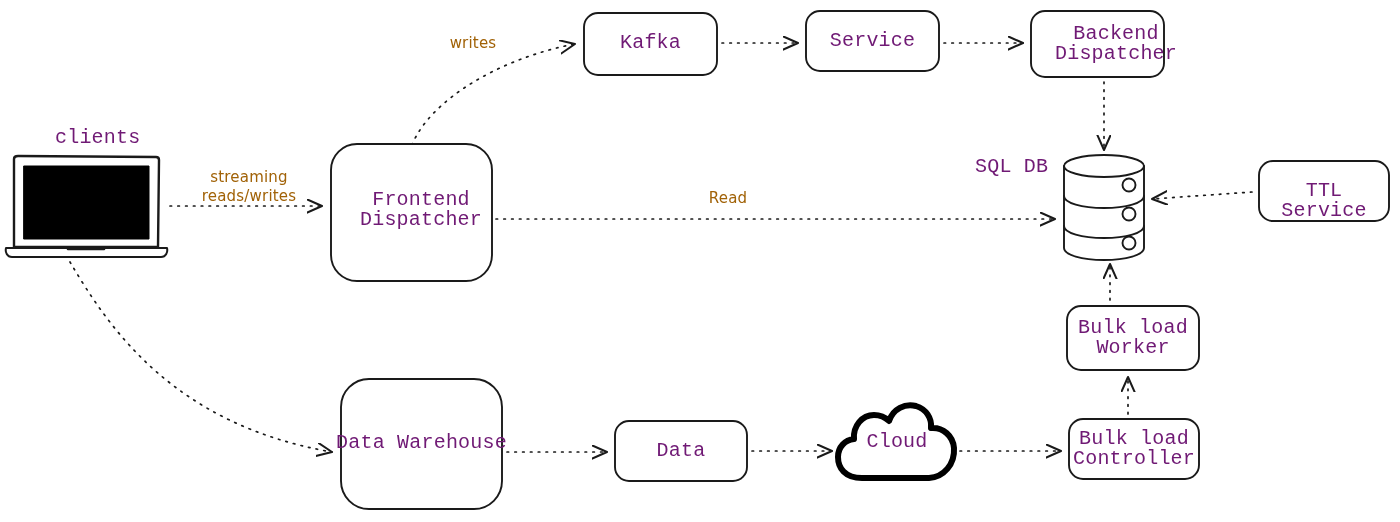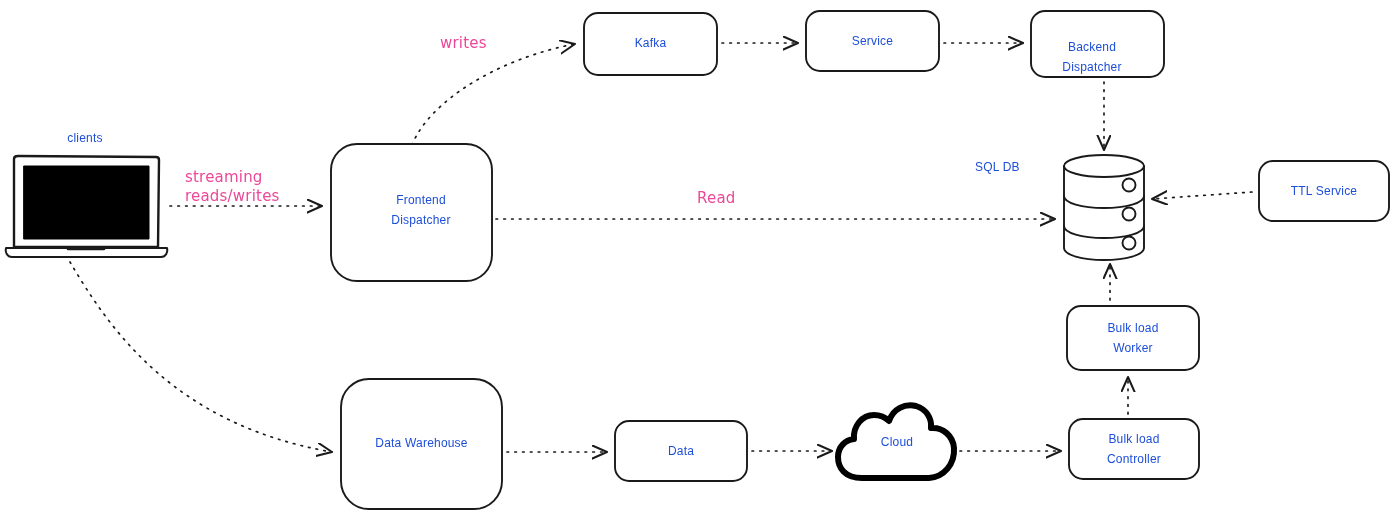--- a/index.html
+++ b/index.html
@@ -4,36 +4,36 @@
 <style>
   html,body{margin:0;padding:0;background:#ffffff;}
   body{
     width:1400px;height:522px;overflow:hidden;position:relative;
     font-family:"DejaVu Sans", sans-serif;
     color:#111111;
   }
   #canvas{position:absolute;left:0;top:0;width:1400px;height:522px;}
   .node-label{
     position:absolute;
-    font-family:Liberation Sans, sans-serif;
-    font-size:12px;
+    font-family:Liberation Mono, monospace;
+    font-size:20px;
     line-height:20px;
-    color:#1d4ed8;
+    color:#701a75;
     text-align:center;
     white-space:pre-line;
     pointer-events:none;
     letter-spacing:0.2px;
   }
   .edge-label{
     position:absolute;
     font-family:"DejaVu Sans", sans-serif;
     font-size:15px;
     line-height:19px;
-    color:#ec4899;
-    text-align:left;
+    color:#a16207;
+    text-align:center;
     white-space:pre-line;
     letter-spacing:0.2px;
   }
 </style>
 </head>
 <body>
 
 <svg id="canvas" viewBox="0 0 1400 522" xmlns="http://www.w3.org/2000/svg">
 
   <defs>
@@ -105,21 +105,21 @@
 
 <div class="node-label" style="left:55px; top:128px; width:60px;">clients</div>
 
 <div class="node-label" style="left:330px; top:190px; width:182px;">Frontend
 Dispatcher</div>
 
 <div class="node-label" style="left:583px; top:33px; width:135px;">Kafka</div>
 
 <div class="node-label" style="left:805px; top:31px; width:135px;">Service</div>
 
-<div class="node-label" style="left:1030px; top:37px; width:124px;">Backend
+<div class="node-label" style="left:1030px; top:24px; width:124px;padding-left:24px;">Backend
 Dispatcher</div>
 
 <div class="node-label" style="left:975px; top:157px; width:80px; text-align:left;">SQL DB</div>
 
 <div class="node-label" style="left:1258px; top:181px; width:132px;">TTL Service</div>
 
 <div class="node-label" style="left:1066px; top:318px; width:134px;">Bulk load
 Worker</div>
 
 <div class="node-label" style="left:1068px; top:429px; width:132px;">Bulk load

